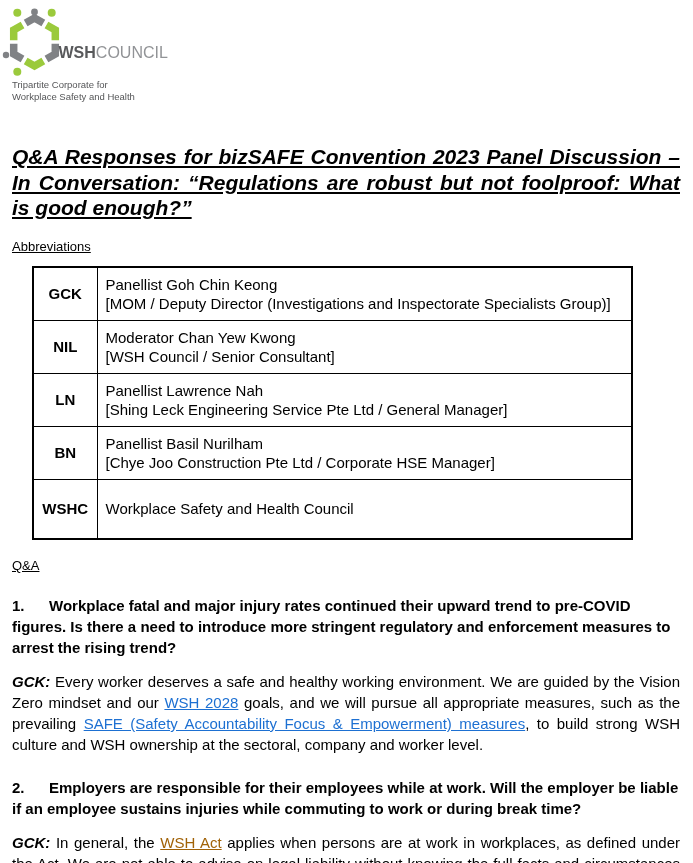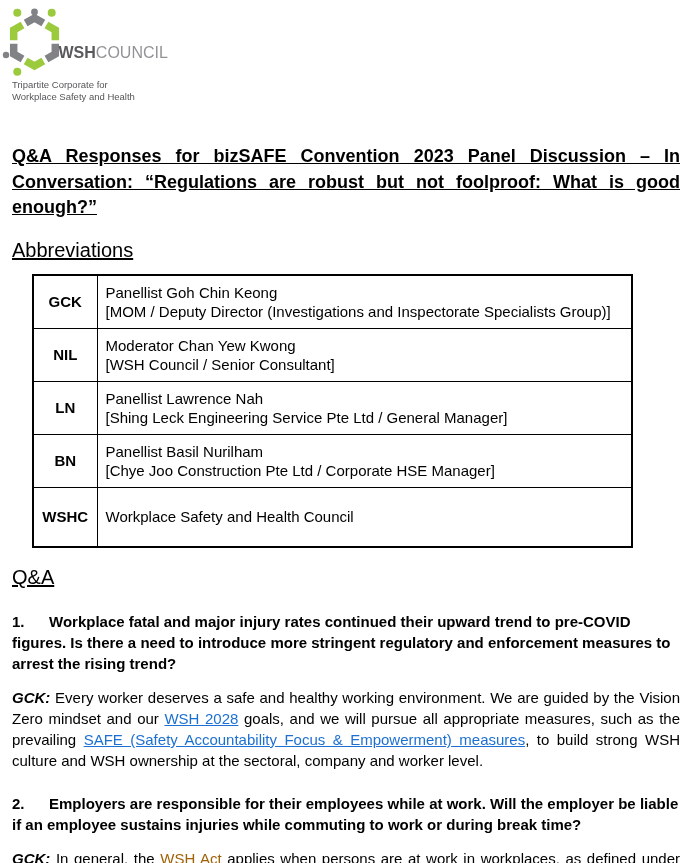--- a/index.html
+++ b/index.html
@@ -15,27 +15,28 @@
 
   
   .logo-svg { display: block; margin-left: -12px; }
   .tagline {
     font-size: 9.5px; line-height: 11.5px;
     color: #555658; margin-top: 1px;
   }
 
   
   .title {
-    font-size: 18px; font-weight: bold; line-height: 25.5px;
+    font-size: 21px; font-weight: bold; line-height: 25.5px;
     text-align: justify; text-decoration: underline;
     margin: 42px 0 0 0;
+    font-style: italic;
   }
 
   
-  .section-label { font-size: 20px; text-decoration: underline; }
+  .section-label { font-size: 13px; text-decoration: underline; }
   .abbr-label { margin-top: 18px; }
   .qa-label  { margin-top: 18px; }
 
   
   table.abbr {
     border-collapse: collapse;
     margin-top: 12px;
     width: 601px;
     border: 2px solid #000;
     margin-left: 20px;

